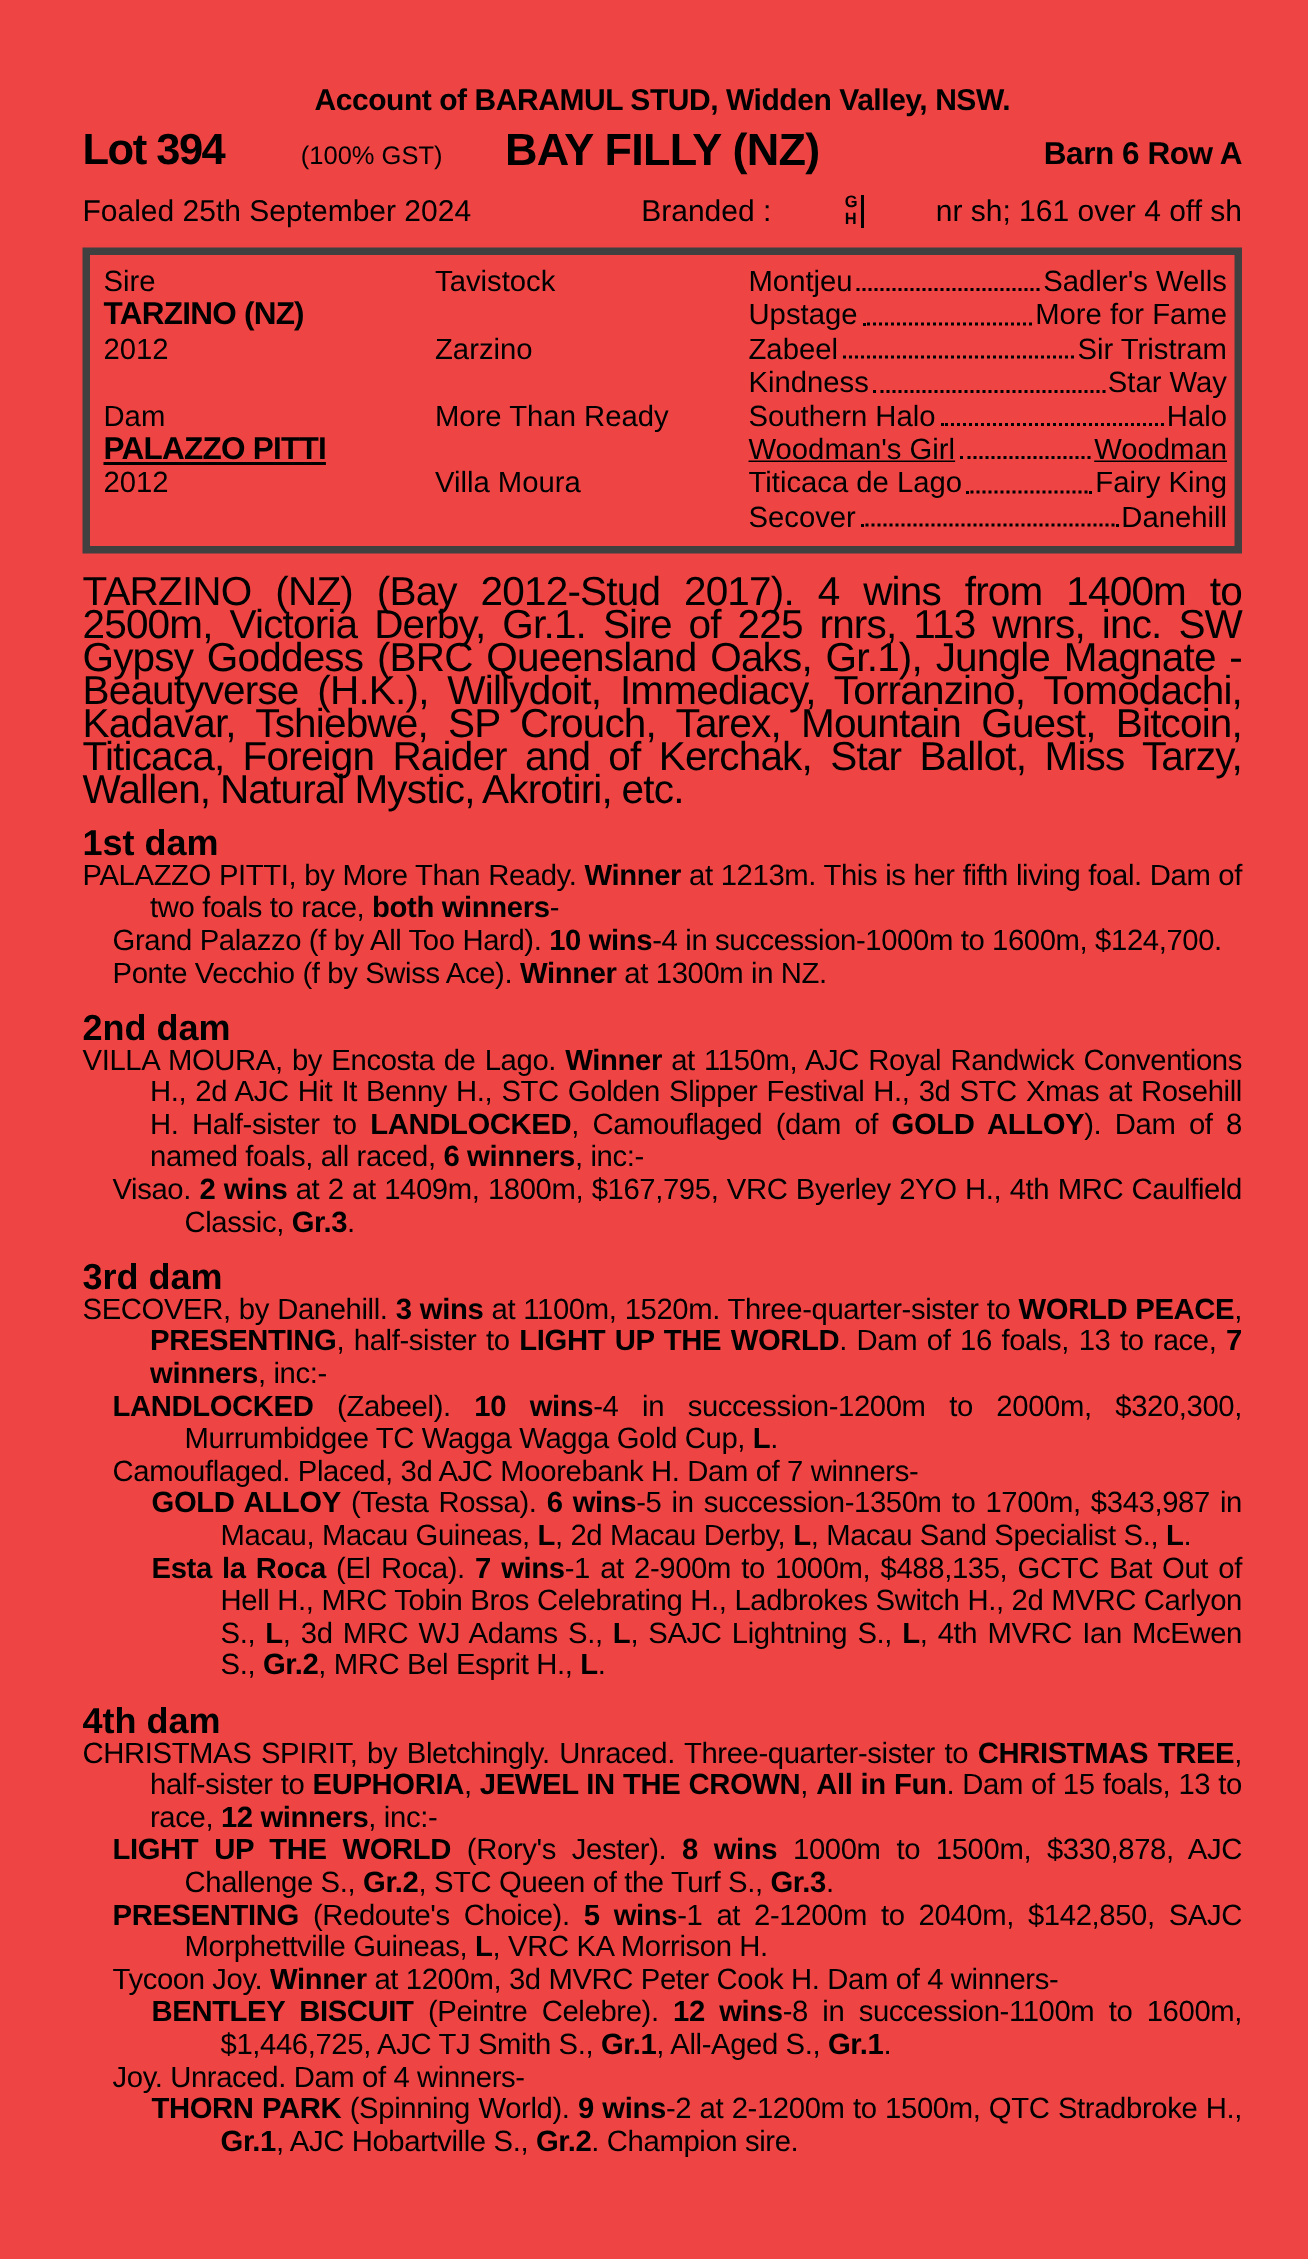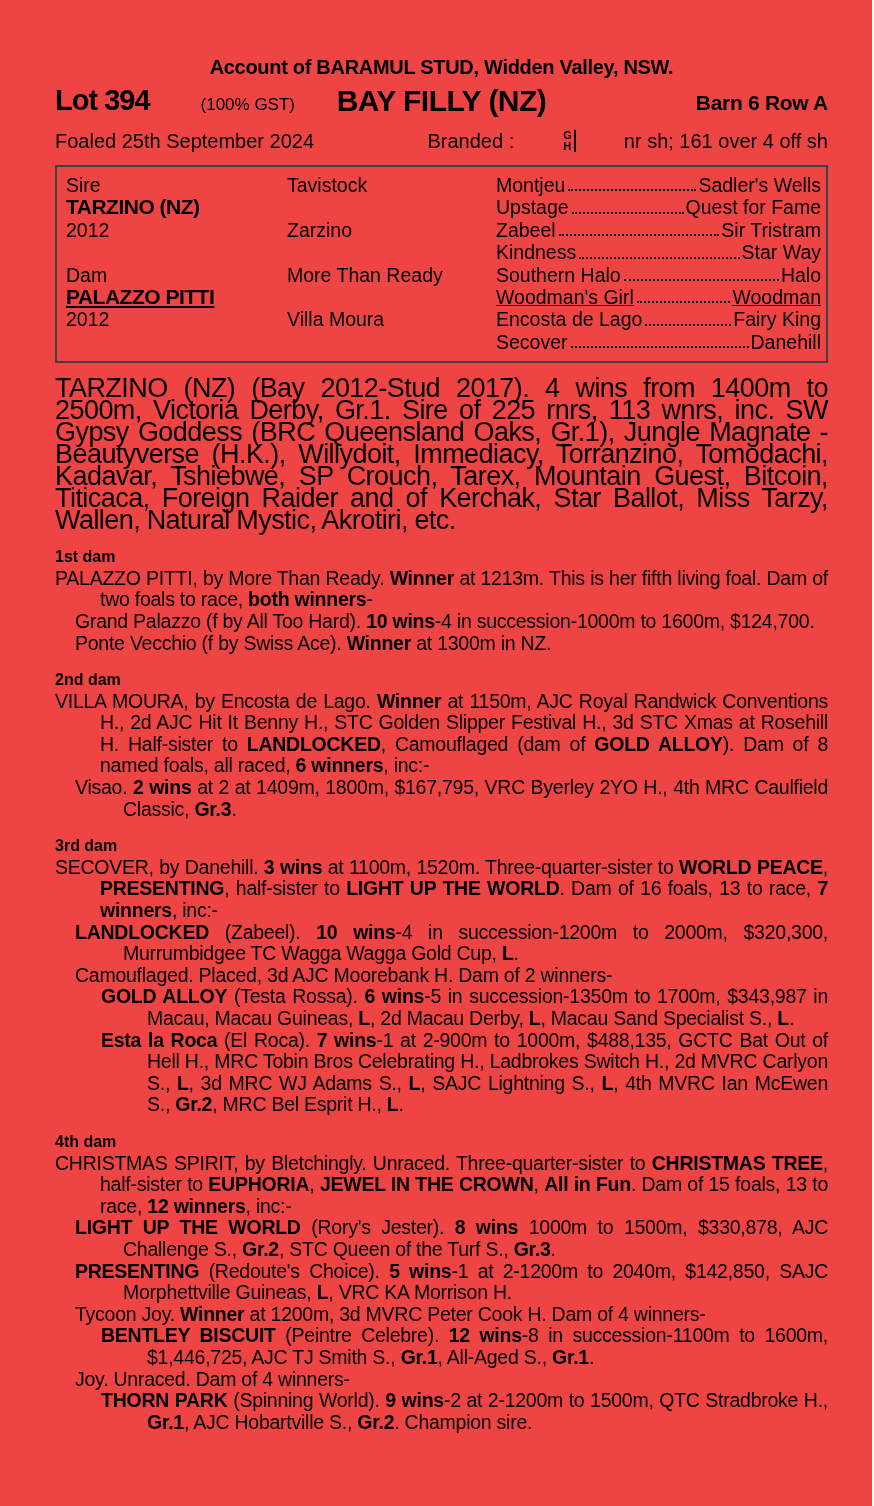--- a/index.html
+++ b/index.html
@@ -44,21 +44,21 @@
   .branded { display:inline-flex; align-items:center; white-space:nowrap;gap:44px; }
   .brand-stack {
     display:inline-flex; flex-direction:column; align-items:flex-start;
     font-size:11px; font-weight:bold; line-height:11px;
     border-right:2px solid #000; padding-right:2px;
     margin:0 4px 0 5px;
   }
   
   .ped-table {
     margin-top:10px;
-    border:2px solid #404040;
+    border:5px solid #404040;
     box-sizing:border-box;
     display:grid;
     grid-template-columns:221px 209px 1fr;
     grid-auto-rows:22.4px;
     padding:7px 5px 8px 9px;
     font-size:19.5px;
   }
   .cell { white-space:nowrap; line-height:22.4px; }
   .c1 { grid-column:1; } .c2 { grid-column:2; } .c3 { grid-column:3; }
   .r1{grid-row:1;} .r2{grid-row:2;} .r3{grid-row:3;} .r4{grid-row:4;}
@@ -78,21 +78,21 @@
     font-weight:normal;
     font-size:27px;
     line-height:22px;
     text-align:justify;
     letter-spacing:-0.55px;
     word-spacing:-0.5px;
   }
   
   .dam-heading {
     font-weight:bold;
-    font-size:16px;
+    font-size:24px;
     line-height:21.6px;
     margin-top:15px;
   }
   .ped-p {
     margin:0;
     font-size:19.5px;
     line-height:21.6px;
     text-align:justify;
     letter-spacing:-0.25px;
   }
@@ -144,21 +144,21 @@
     <div class="cell c2 r7">Villa Moura</div>
 
     <div class="cell c3 r1 anc">
       <span>Montjeu</span>
       <span class="dots"></span>
       <span>Sadler's Wells</span>
     </div>
     <div class="cell c3 r2 anc">
       <span>Upstage</span>
       <span class="dots"></span>
-      <span>Quest for Fame</span>
+      <span>More for Fame</span>
     </div>
     <div class="cell c3 r3 anc">
       <span>Zabeel</span>
       <span class="dots"></span>
       <span>Sir Tristram</span>
     </div>
     <div class="cell c3 r4 anc">
       <span>Kindness</span>
       <span class="dots"></span>
       <span>Star Way</span>
@@ -167,21 +167,21 @@
       <span>Southern Halo</span>
       <span class="dots"></span>
       <span>Halo</span>
     </div>
     <div class="cell c3 r6 anc">
       <span>Woodman's Girl</span>
       <span class="dots"></span>
       <span>Woodman</span>
     </div>
     <div class="cell c3 r7 anc">
-      <span>Encosta de Lago</span>
+      <span>Titicaca de Lago</span>
       <span class="dots"></span>
       <span>Fairy King</span>
     </div>
     <div class="cell c3 r8 anc">
       <span>Secover</span>
       <span class="dots"></span>
       <span>Danehill</span>
     </div>
   </div>
 
@@ -191,21 +191,21 @@
       <div class="dam-heading">1st dam</div>
       <p class="ped-p indent-0">PALAZZO PITTI, by More Than Ready. <b>Winner</b> at 1213m. This is her fifth living foal. Dam of two foals to race, <b>both winners</b>-</p>
       <p class="ped-p indent-1">Grand Palazzo (f by All Too Hard). <b>10 wins</b>-4 in succession-1000m to 1600m, $124,700.</p>
       <p class="ped-p indent-1">Ponte Vecchio (f by Swiss Ace). <b>Winner</b> at 1300m in NZ.</p>
       <div class="dam-heading">2nd dam</div>
       <p class="ped-p indent-0">VILLA MOURA, by Encosta de Lago. <b>Winner</b> at 1150m, AJC Royal Randwick Conventions H., 2d AJC Hit It Benny H., STC Golden Slipper Festival H., 3d STC Xmas at Rosehill H. Half-sister to <b>LANDLOCKED</b>, Camouflaged (dam of <b>GOLD ALLOY</b>). Dam of 8 named foals, all raced, <b>6 winners</b>, inc:-</p>
       <p class="ped-p indent-1">Visao. <b>2 wins</b> at 2 at 1409m, 1800m, $167,795, VRC Byerley 2YO H., 4th MRC Caulfield Classic, <b>Gr.3</b>.</p>
       <div class="dam-heading">3rd dam</div>
       <p class="ped-p indent-0">SECOVER, by Danehill. <b>3 wins</b> at 1100m, 1520m. Three-quarter-sister to <b>WORLD PEACE</b>, <b>PRESENTING</b>, half-sister to <b>LIGHT UP THE WORLD</b>. Dam of 16 foals, 13 to race, <b>7 winners</b>, inc:-</p>
       <p class="ped-p indent-1"><b>LANDLOCKED</b> (Zabeel). <b>10 wins</b>-4 in succession-1200m to 2000m, $320,300, Murrumbidgee TC Wagga Wagga Gold Cup, <b>L</b>.</p>
-      <p class="ped-p indent-1">Camouflaged. Placed, 3d AJC Moorebank H. Dam of 2 winners-</p>
+      <p class="ped-p indent-1">Camouflaged. Placed, 3d AJC Moorebank H. Dam of 7 winners-</p>
       <p class="ped-p indent-2"><b>GOLD ALLOY</b> (Testa Rossa). <b>6 wins</b>-5 in succession-1350m to 1700m, $343,987 in Macau, Macau Guineas, <b>L</b>, 2d Macau Derby, <b>L</b>, Macau Sand Specialist S., <b>L</b>.</p>
       <p class="ped-p indent-2"><b>Esta la Roca</b> (El Roca). <b>7 wins</b>-1 at 2-900m to 1000m, $488,135, GCTC Bat Out of Hell H., MRC Tobin Bros Celebrating H., Ladbrokes Switch H., 2d MVRC Carlyon S., <b>L</b>, 3d MRC WJ Adams S., <b>L</b>, SAJC Lightning S., <b>L</b>, 4th MVRC Ian McEwen S., <b>Gr.2</b>, MRC Bel Esprit H., <b>L</b>.</p>
       <div class="dam-heading">4th dam</div>
       <p class="ped-p indent-0">CHRISTMAS SPIRIT, by Bletchingly. Unraced. Three-quarter-sister to <b>CHRISTMAS TREE</b>, half-sister to <b>EUPHORIA</b>, <b>JEWEL IN THE CROWN</b>, <b>All in Fun</b>. Dam of 15 foals, 13 to race, <b>12 winners</b>, inc:-</p>
       <p class="ped-p indent-1"><b>LIGHT UP THE WORLD</b> (Rory's Jester). <b>8 wins</b> 1000m to 1500m, $330,878, AJC Challenge S., <b>Gr.2</b>, STC Queen of the Turf S., <b>Gr.3</b>.</p>
       <p class="ped-p indent-1"><b>PRESENTING</b> (Redoute's Choice). <b>5 wins</b>-1 at 2-1200m to 2040m, $142,850, SAJC Morphettville Guineas, <b>L</b>, VRC KA Morrison H.</p>
       <p class="ped-p indent-1">Tycoon Joy. <b>Winner</b> at 1200m, 3d MVRC Peter Cook H. Dam of 4 winners-</p>
       <p class="ped-p indent-2"><b>BENTLEY BISCUIT</b> (Peintre Celebre). <b>12 wins</b>-8 in succession-1100m to 1600m, $1,446,725, AJC TJ Smith S., <b>Gr.1</b>, All-Aged S., <b>Gr.1</b>.</p>
       <p class="ped-p indent-1">Joy. Unraced. Dam of 4 winners-</p>
       <p class="ped-p indent-2"><b>THORN PARK</b> (Spinning World). <b>9 wins</b>-2 at 2-1200m to 1500m, QTC Stradbroke H., <b>Gr.1</b>, AJC Hobartville S., <b>Gr.2</b>. Champion sire.</p>

